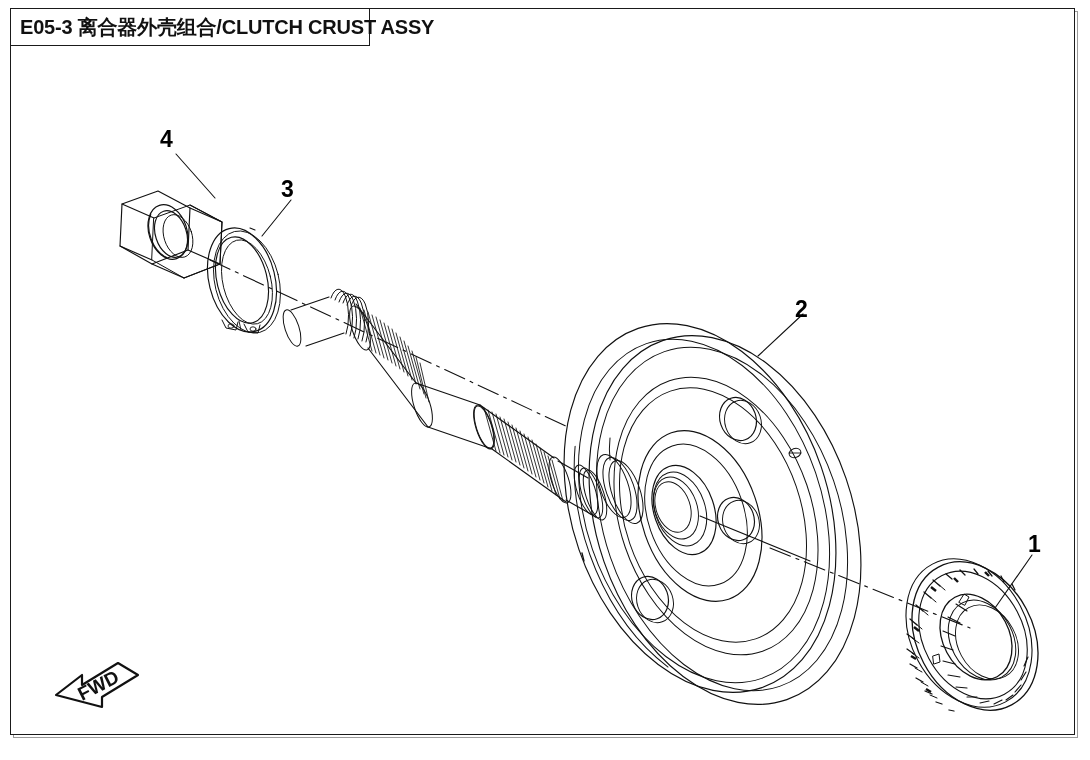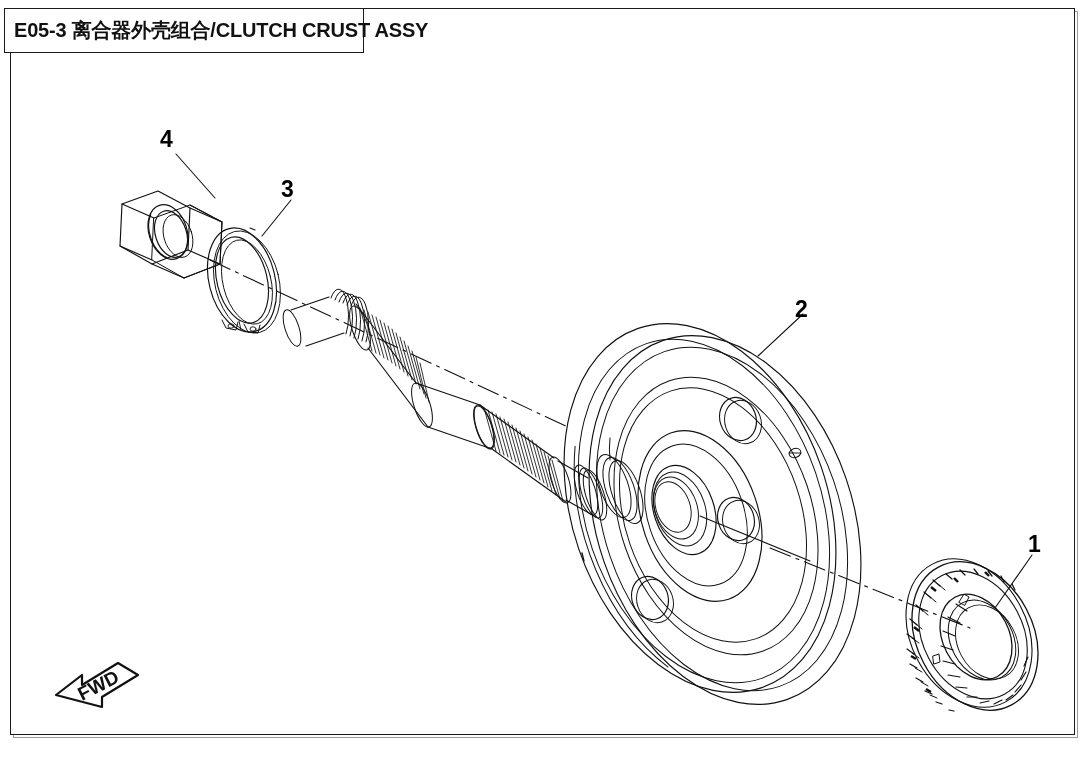--- a/index.html
+++ b/index.html
@@ -7,21 +7,21 @@
        font-family:"Liberation Sans","DejaVu Sans",sans-serif;}
   #page{position:relative;width:1090px;height:760px;background:#fff;}
 
   
   .frame{position:absolute;left:10px;top:8px;width:1065px;height:727px;
          border:1.5px solid #1a1a1a;box-sizing:border-box;background:#fff;}
   .frame-shadow{position:absolute;left:13px;top:11px;width:1065px;height:727px;
          border:1.5px solid #9a9a9a;box-sizing:border-box;z-index:0;}
 
   
-  .title-box{position:absolute;left:4px;top:8px;width:360px;height:45px;
+  .title-box{position:absolute;left:10px;top:8px;width:360px;height:38px;
              border:1.5px solid #1a1a1a;box-sizing:border-box;background:#fff;
              display:flex;align-items:center;z-index:5;}
   .title-text{font-size:20px;font-weight:bold;color:#111;letter-spacing:-0.2px;
               white-space:nowrap;padding-left:9px;
               font-family:"Liberation Sans","DejaVu Sans",sans-serif;}
 
   
   .fwd{position:absolute;left:52px;top:655px;width:110px;height:70px;z-index:6;}
 
   

